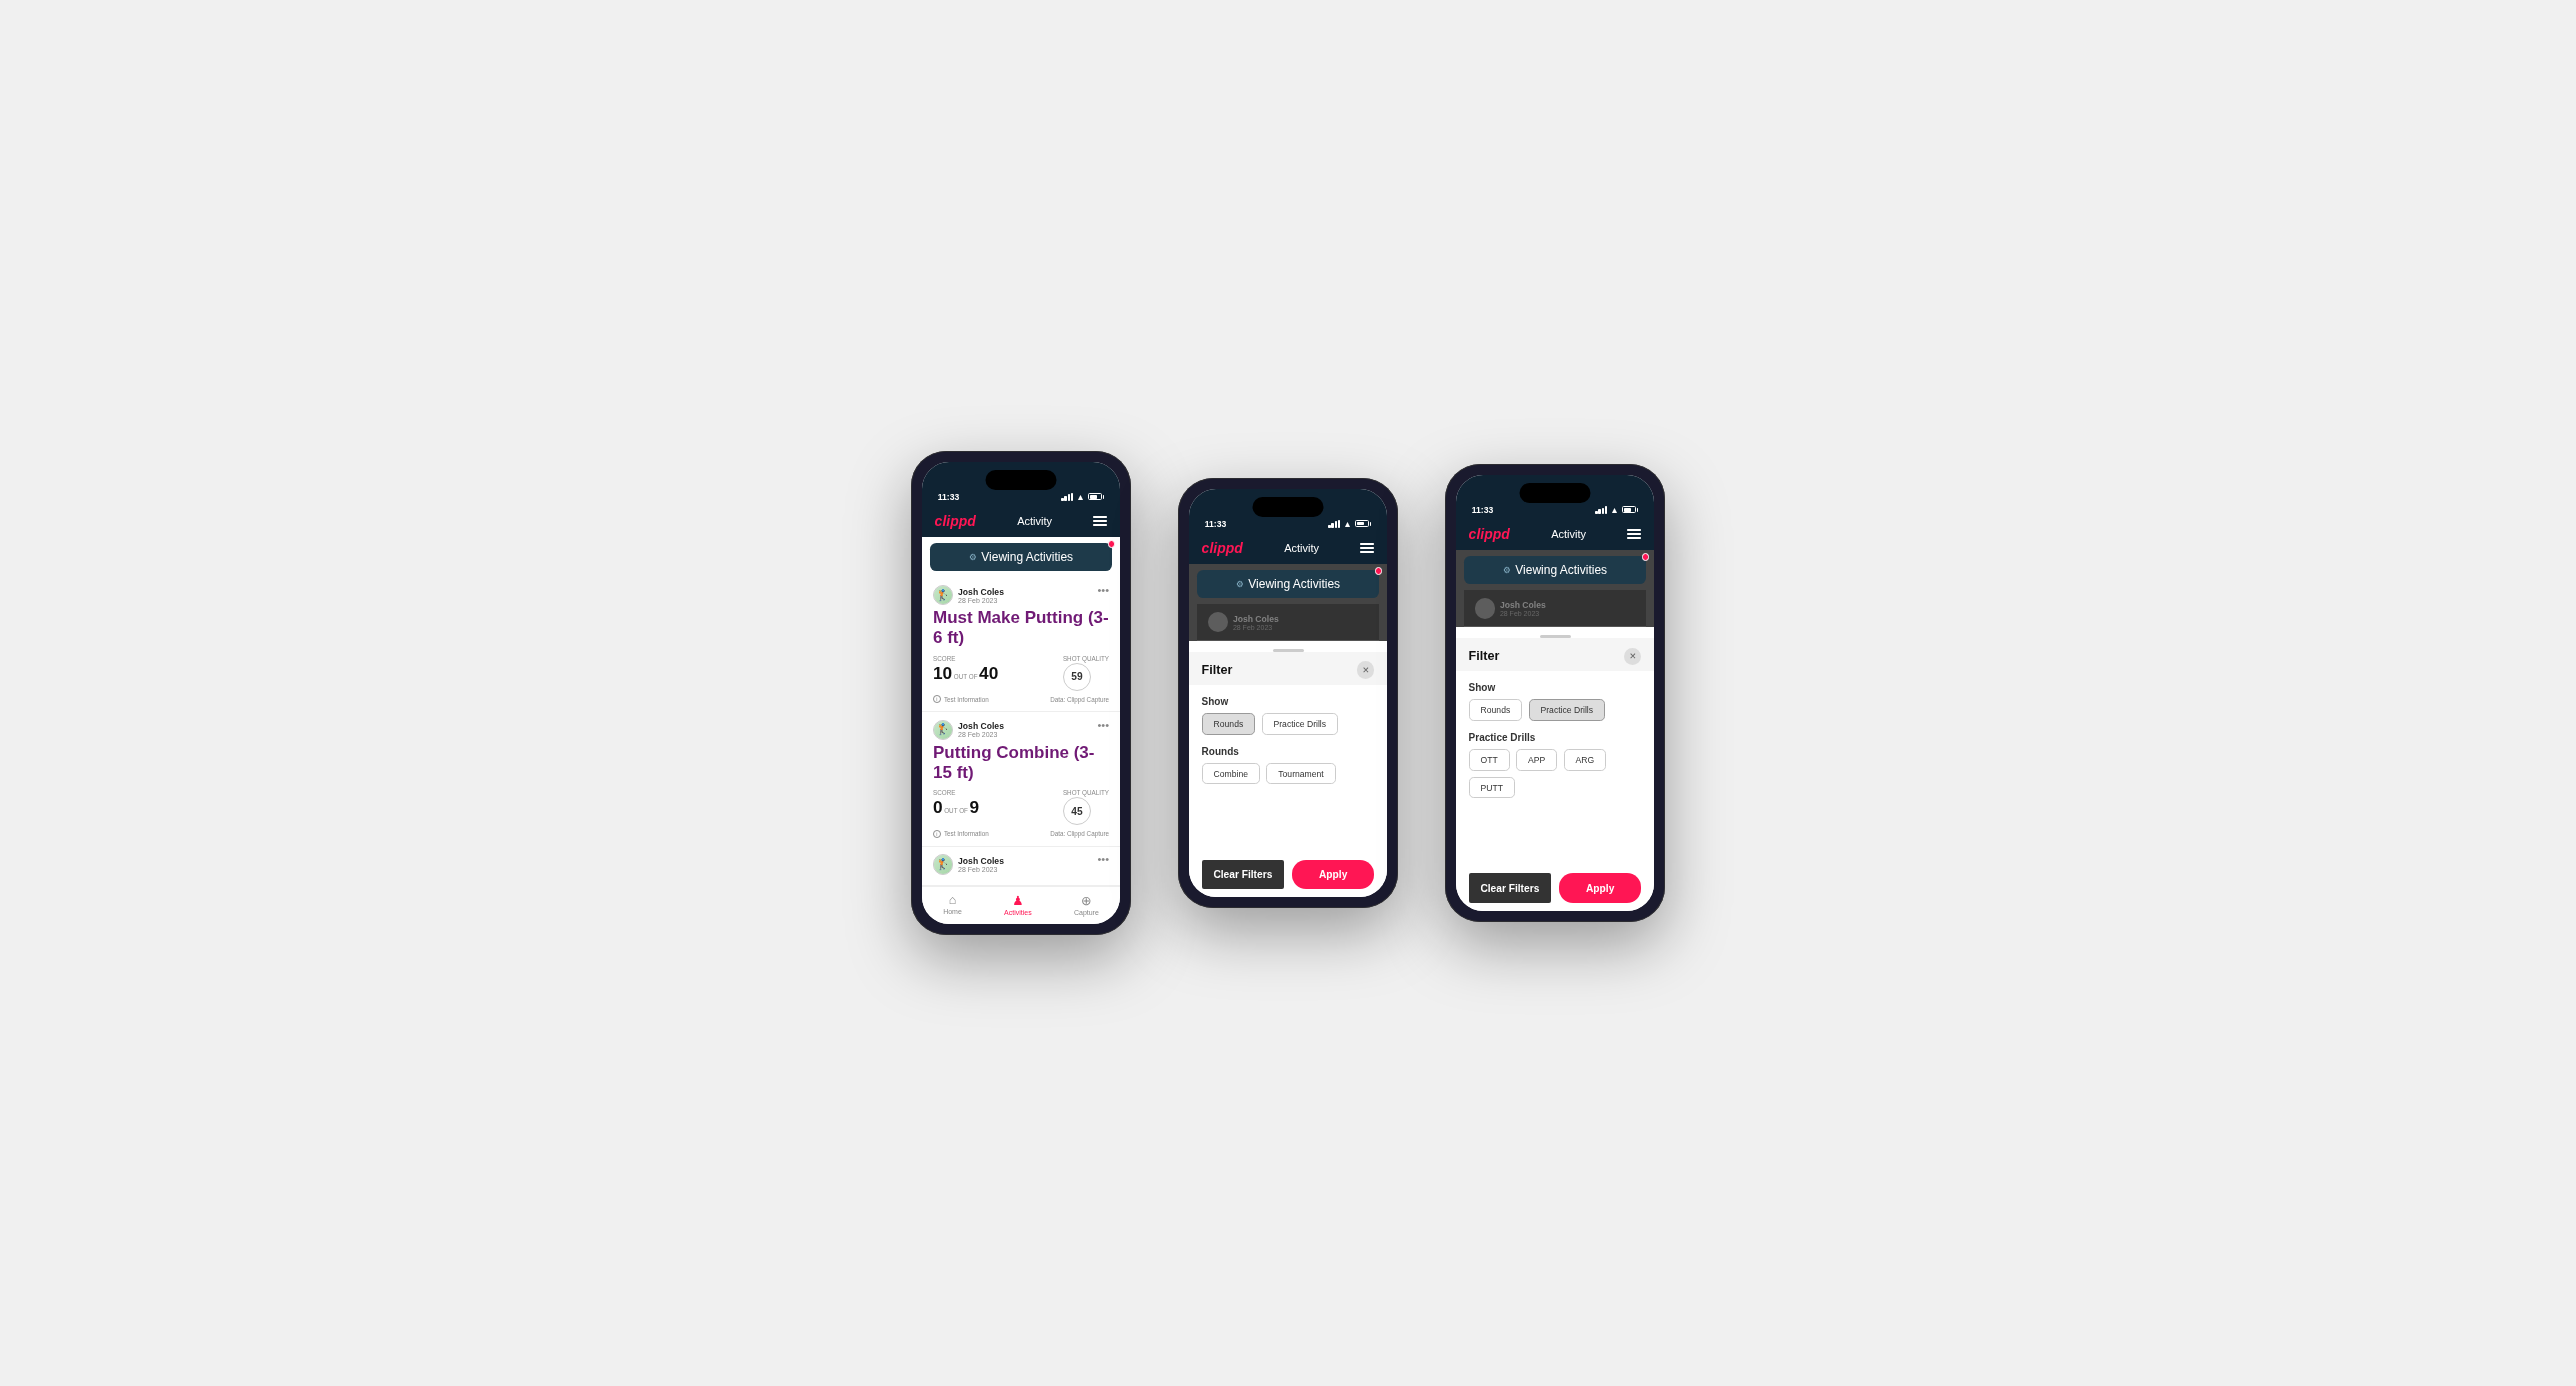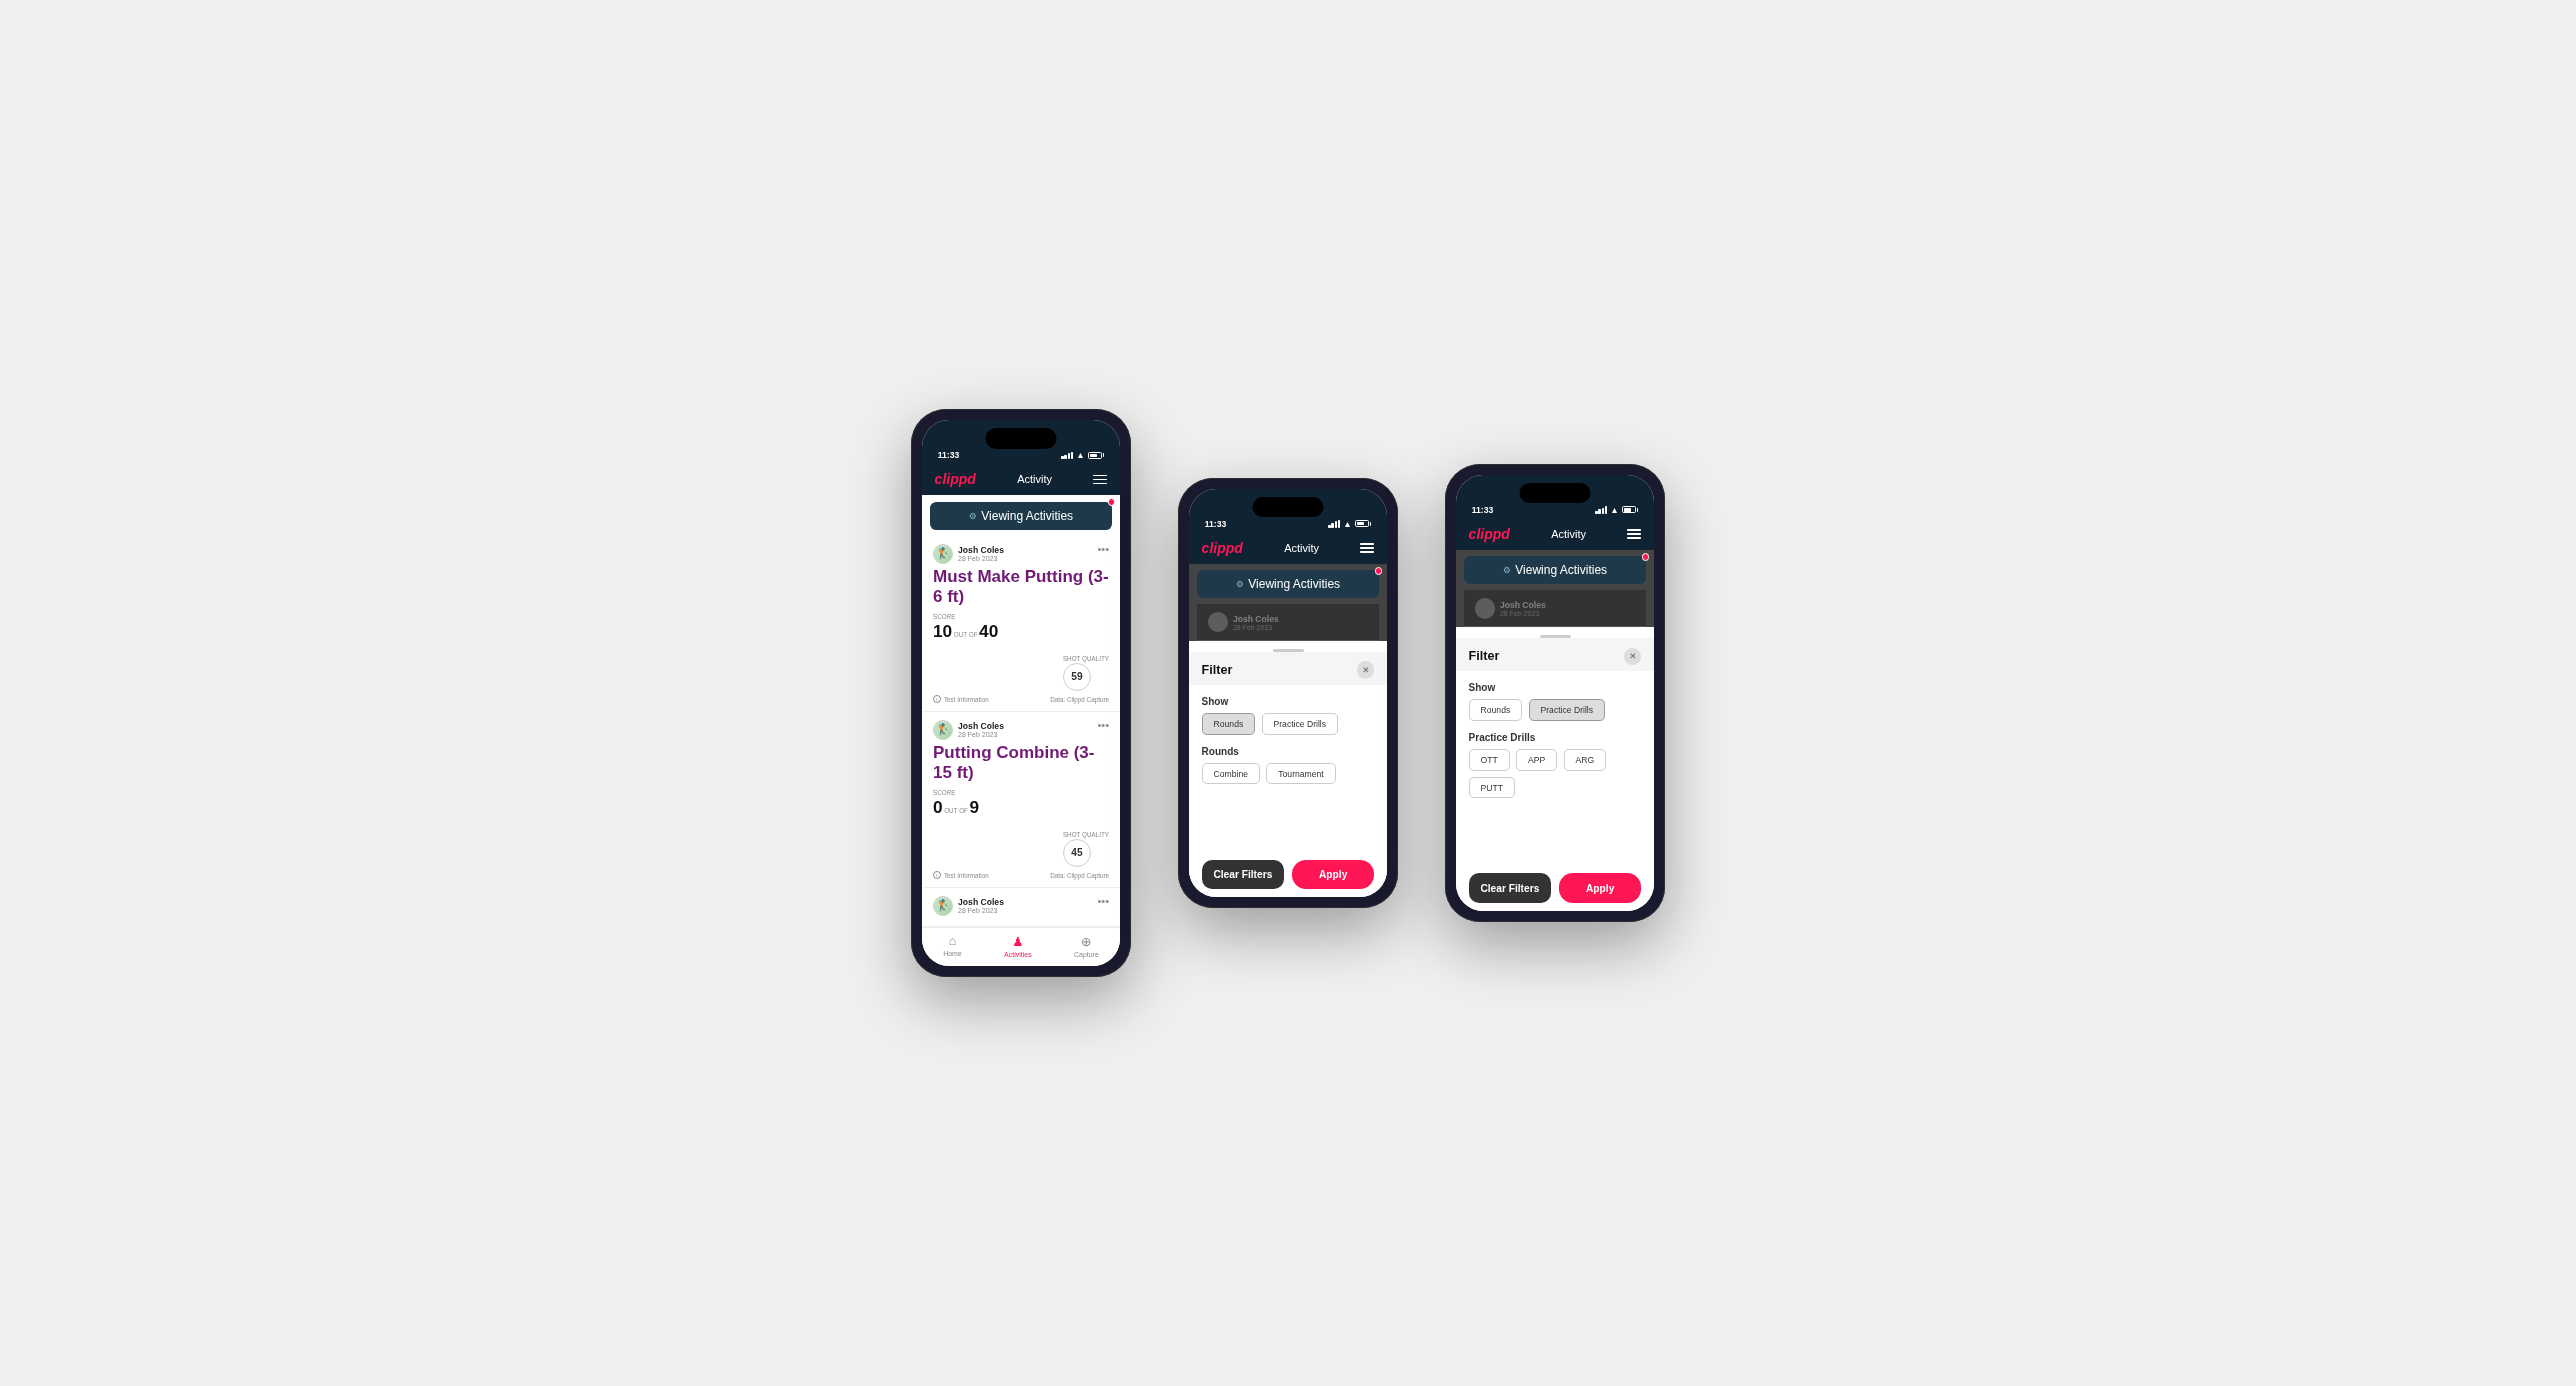--- a/index.html
+++ b/index.html
@@ -188,21 +188,20 @@
     .card-title {
       font-size: 17px;
       font-weight: 700;
       color: #701a75;
       margin-bottom: 6.3px;
     }
     .card-stats {
       display: flex;
       gap: 12.6px;
       margin-bottom: 4.7px;
-      flex-direction: column;
     }
     .stat-label {
       font-size: 6.3px;
       color: #888;
       text-transform: uppercase;
       margin-bottom: 0.8px;
     }
     .stat-value {
       font-size: 17.3px;
       font-weight: 700;
@@ -345,21 +344,21 @@
       gap: 7.8px;
       padding: 0 12.6px;
       margin-top: 6.3px;
     }
     .btn-clear {
       flex: 1;
       padding: 9.4px;
       background: #333;
       color: #fff;
       border: none;
-      border-radius: 10px;
+      border-radius: 2px;
       font-size: 10.2px;
       font-weight: 600;
       cursor: pointer;
     }
     .btn-apply {
       flex: 1;
       padding: 9.4px;
       background: #ff1654;
       color: #fff;
       border: none;

